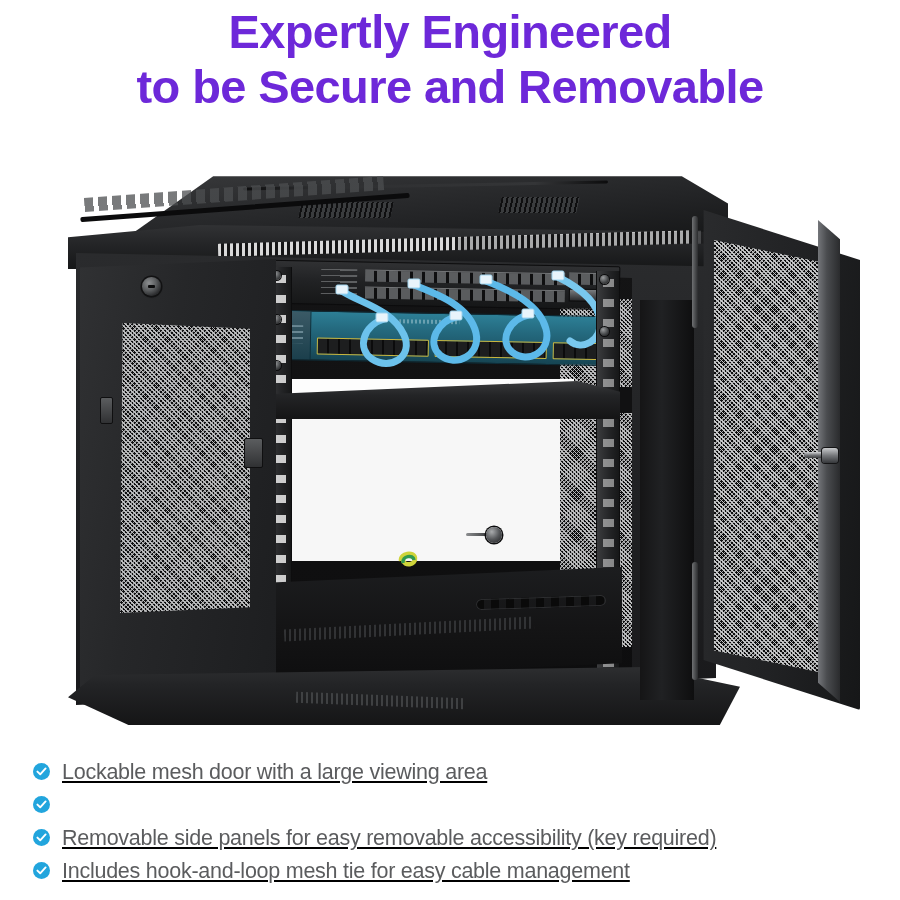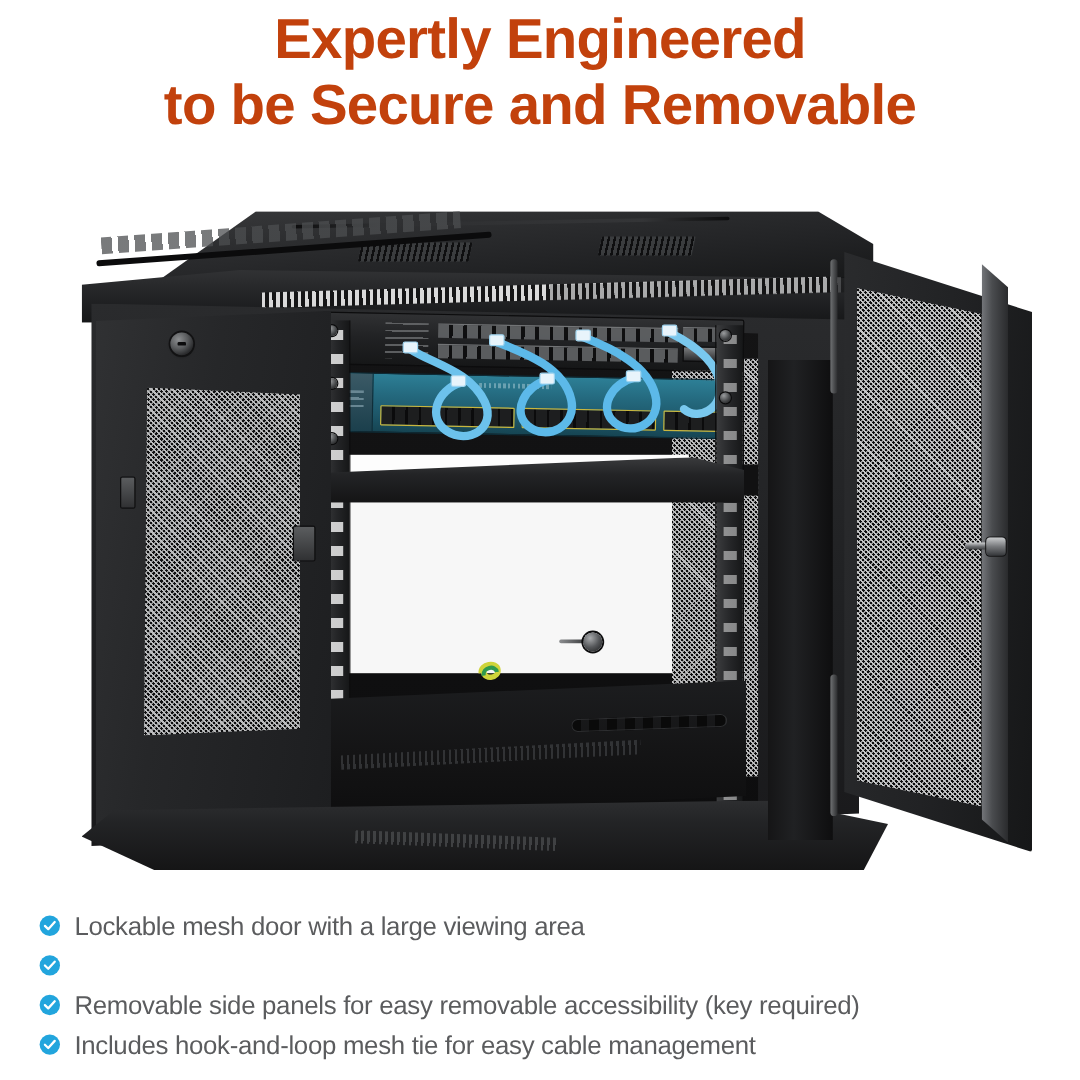--- a/index.html
+++ b/index.html
@@ -18,21 +18,21 @@
     text-align:center;
     padding-top:4px;
   }
   .headline .line{
     display:block;
     font-family:"Liberation Sans", sans-serif;
     font-weight:bold;
     font-size:47px;
     line-height:55px;
     letter-spacing:-0.6px;
-    color:#c2410c;
+    color:#6d28d9;
     white-space:nowrap;
   }
 
   
   .stage{
     position:absolute; left:0; top:150px; width:900px; height:600px;
     overflow:hidden;
   }
 
   
@@ -357,21 +357,21 @@
     position:absolute; left:640px; top:150px; width:54px; height:400px;
     background:linear-gradient(90deg,#151516,#202123 40%,#0e0e0f);
   }
 
   
   .features{
     position:absolute; left:33px; top:757px; width:850px;
   }
   .feature{
     display:flex; align-items:flex-start; gap:12px;
-    height:31px; margin-bottom:2px;
+    height:31px; margin-bottom:2px;text-decoration:underline;
   }
   .check{
     flex:0 0 auto;
     width:17px; height:17px; margin-top:6px;
     border-radius:50%;
     background:#22a5dd;
     position:relative;
   }
   .check svg{ position:absolute; left:3px; top:3px; }
   .feature-text{

